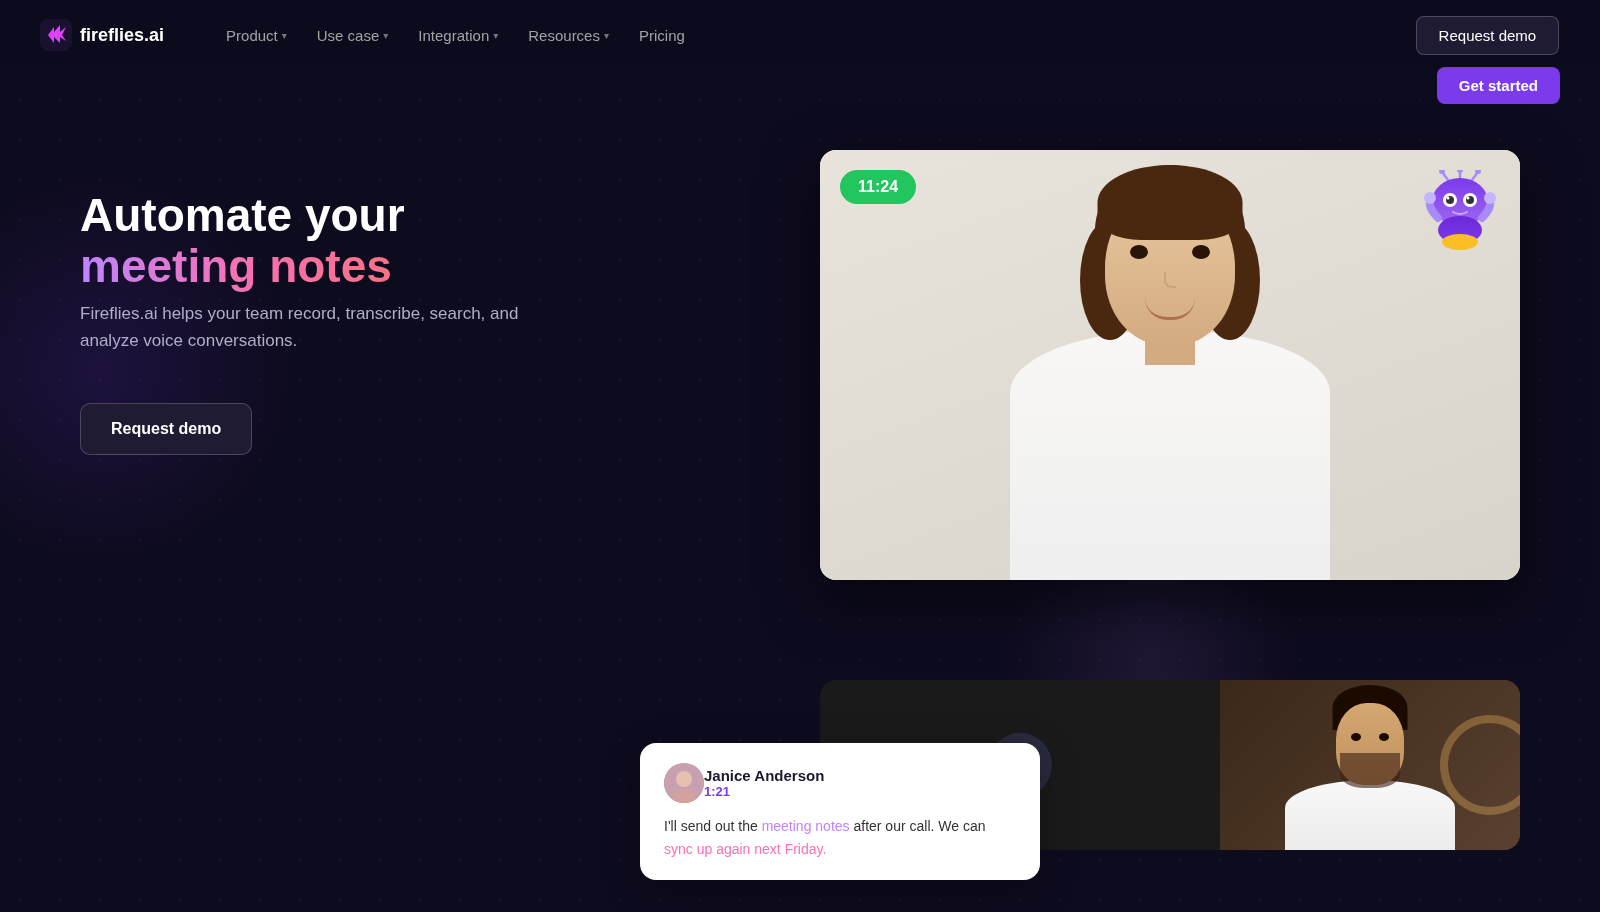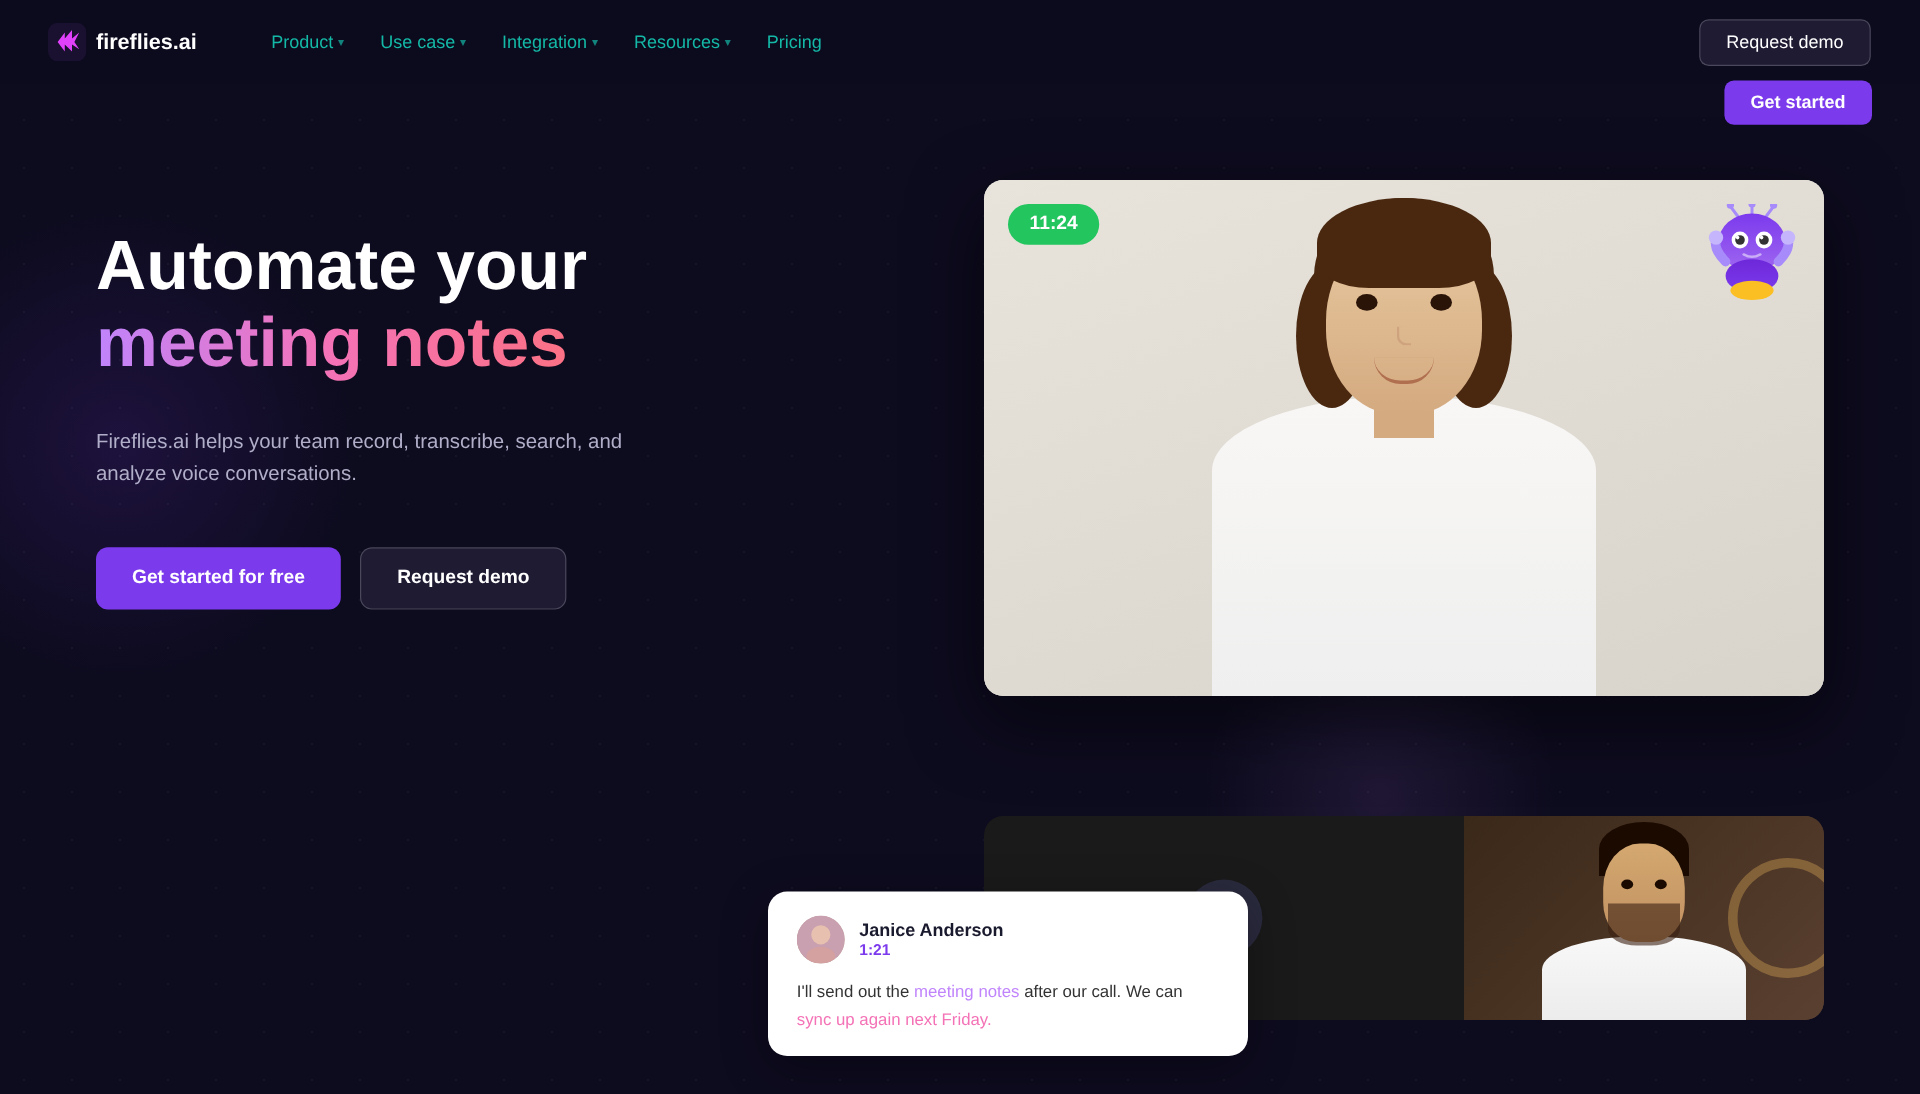--- a/index.html
+++ b/index.html
@@ -58,21 +58,21 @@
       align-items: center;
       gap: 6px;
       flex: 1;
     }
 
     .nav-item {
       display: flex;
       align-items: center;
       gap: 4px;
       padding: 8px 12px;
-      color: #14b8a6;
+      color: #a3a3a3;
       font-size: 15px;
       cursor: pointer;
       border-radius: 6px;
       transition: background 0.2s;
     }
 
     .chevron {
       font-size: 10px;
       opacity: 0.7;
     }
@@ -124,24 +124,24 @@
       min-height: 842px;
     }
 
     .hero-left {
       flex: 0 0 560px;
       padding-top: 40px;
       z-index: 2;
     }
 
     .hero-title {
-      font-size: 58px;
+      font-size: 46px;
       font-weight: 700;
       line-height: 1.1;
-      margin-bottom: 36px;
+      margin-bottom: 9px;
     }
 
     .hero-title .gradient-text {
       background: linear-gradient(90deg, #c084fc, #f472b6, #fb7185);
       -webkit-background-clip: text;
       -webkit-text-fill-color: transparent;
       background-clip: text;
     }
 
     .hero-subtitle {
@@ -222,21 +222,20 @@
       background: #ffffff;
       border-radius: 16px;
       padding: 20px 24px;
       box-shadow: 0 10px 40px rgba(0,0,0,0.3);
       z-index: 10;
     }
 
     .chat-header {
       display: flex;
       align-items: center;
-      gap: 12px;
       margin-bottom: 12px;
     }
 
     .chat-avatar {
       width: 40px;
       height: 40px;
       border-radius: 50%;
       background: linear-gradient(135deg, #b8a0c8, #9080b8);
       overflow: hidden;
       flex-shrink: 0;
@@ -426,21 +425,20 @@
   <div class="deco-circle deco-circle-1"></div>
   <div class="deco-circle deco-circle-2"></div>
 
   <div class="hero-left">
     <h1 class="hero-title">
       <span>Automate your</span><br>
       <span class="gradient-text">meeting notes</span>
     </h1>
     <p class="hero-subtitle">Fireflies.ai helps your team record, transcribe, search, and analyze voice conversations.</p>
     <div class="hero-buttons">
-      <button class="btn-hero-primary">Get started for free</button>
       <button class="btn-hero-secondary">Request demo</button>
     </div>
   </div>
 
   <div class="hero-right">
 
     <div class="robot-mascot">
       <svg class="robot-svg" viewBox="0 0 80 90" xmlns="http://www.w3.org/2000/svg">
 
         <line x1="28" y1="10" x2="22" y2="2" stroke="#a78bfa" stroke-width="2.5" stroke-linecap="round"></line>

